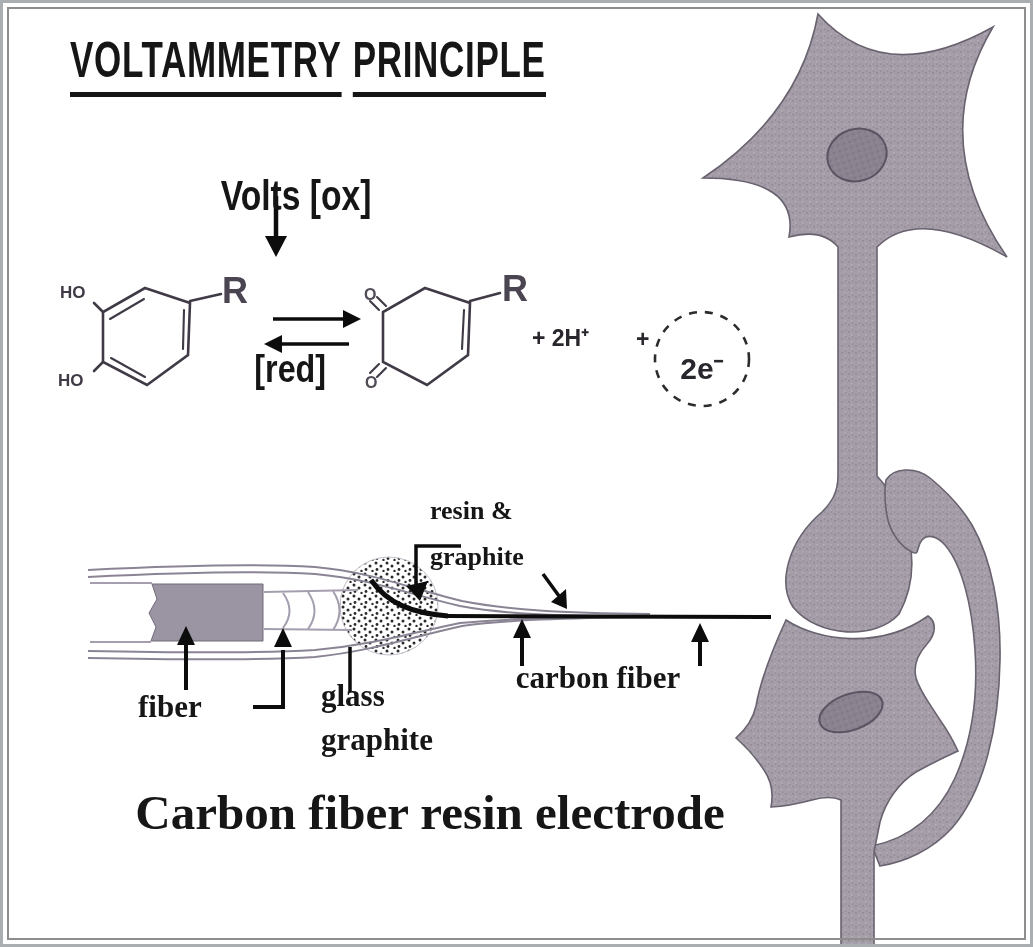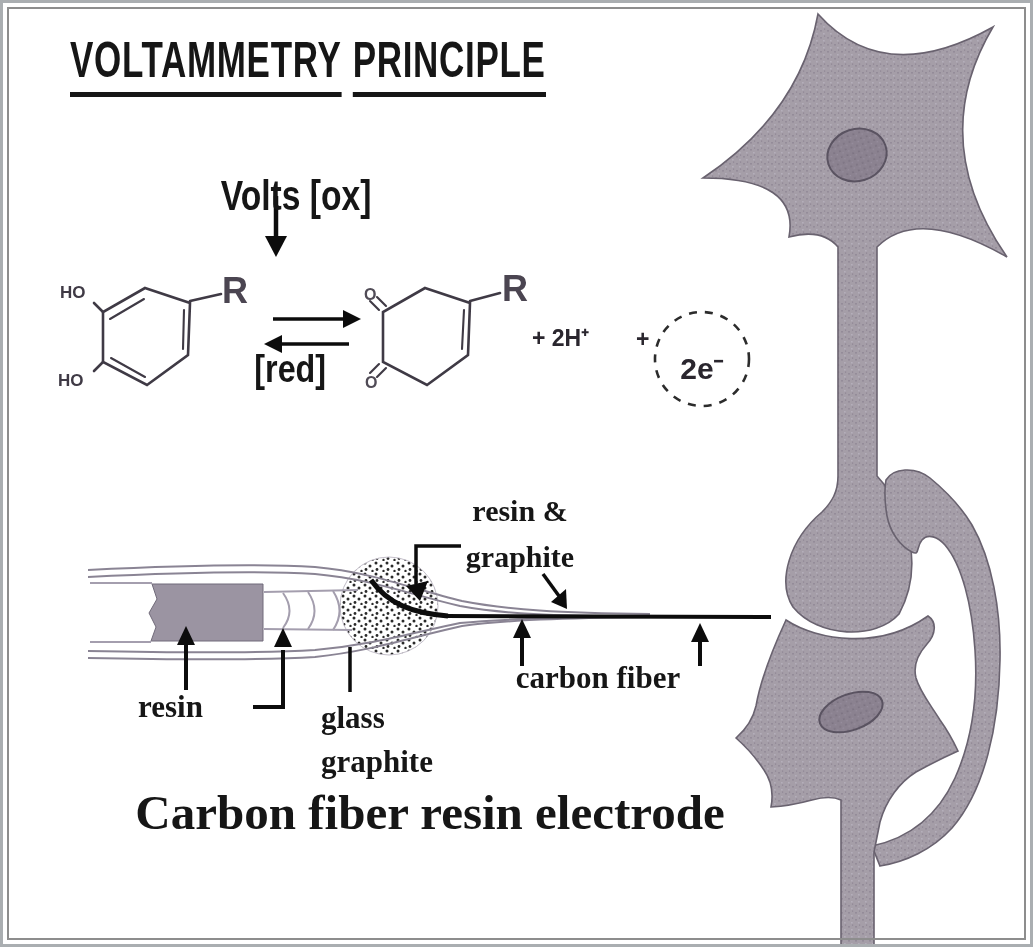--- a/index.html
+++ b/index.html
@@ -26,24 +26,24 @@
   .volts{left:176px;top:158px;width:240px;text-align:center;font-size:42px;font-weight:bold;margin-top:16px;}
   .volts .squeeze{transform:scaleX(.80);transform-origin:center top;}
   .red{left:210px;top:350px;width:160px;text-align:center;font-size:38px;font-weight:bold;}
   .red .squeeze{transform:scaleX(.85);transform-origin:center top;}
   .ho{font-size:17px;font-weight:bold;color:#3f3a45;}
   .oxo{font-size:16px;font-weight:bold;color:#514c57;}
   .rgroup{font-size:36px;font-weight:bold;color:#4b4551;}
   .prod{font-size:23px;font-weight:bold;color:#2a262e;}
   .electrons{left:654px;top:330px;width:96px;text-align:center;font-size:30px;font-weight:bold;color:#2a262e;margin-top:23px;}
   .serif{font-family:"Liberation Serif",serif;font-weight:bold;}
-  .resin{left:430px;top:488px;width:180px;text-align:center;font-size:30px;line-height:46px;}
+  .resin{left:430px;top:488px;width:180px;text-align:left;font-size:26px;line-height:46px;}
   .cfiber{left:488px;top:662px;width:220px;text-align:center;font-size:31px;}
   .copper{left:138px;top:684px;font-size:31px;line-height:45px;}
-  .glass{left:321px;top:696px;font-size:31px;line-height:44px;}
+  .glass{left:321px;top:674px;font-size:31px;line-height:44px;}
   .caption{left:85px;top:787px;width:690px;text-align:center;font-size:49px;font-weight:bold;}
   .neuron{fill:url(#grain);stroke:var(--neuron-outline);stroke-width:1.6;}
   .nucleus{fill:url(#grainDark);stroke:#5a5361;stroke-width:2;}
   .bond{stroke:#3f3a45;stroke-width:2.6;fill:none;stroke-linecap:round;}
   .bond2{stroke:#3f3a45;stroke-width:2.1;fill:none;stroke-linecap:round;}
   .blackline{stroke:#0c0c0c;fill:none;}
   .glassline{stroke:var(--glass-line);stroke-width:2;fill:none;}
   .glasslight{stroke:#a49eae;stroke-width:2;fill:none;}
   .arrowfill{fill:#0c0c0c;}
 </style>
@@ -238,21 +238,21 @@
   <div class="lbl electrons">2e⁻</div>
 
   <div class="lbl serif resin">
     <div>resin &amp;</div>
     <div>graphite</div>
   </div>
 
   <div class="lbl serif cfiber">carbon fiber</div>
 
   <div class="lbl serif copper">
-    <div>resin</div>
+    <div>fiber</div>
   </div>
 
   <div class="lbl serif glass">
     <div>glass</div>
     <div>graphite</div>
   </div>
 
   <div class="lbl serif caption">Carbon fiber resin electrode</div>
 </div>
 

